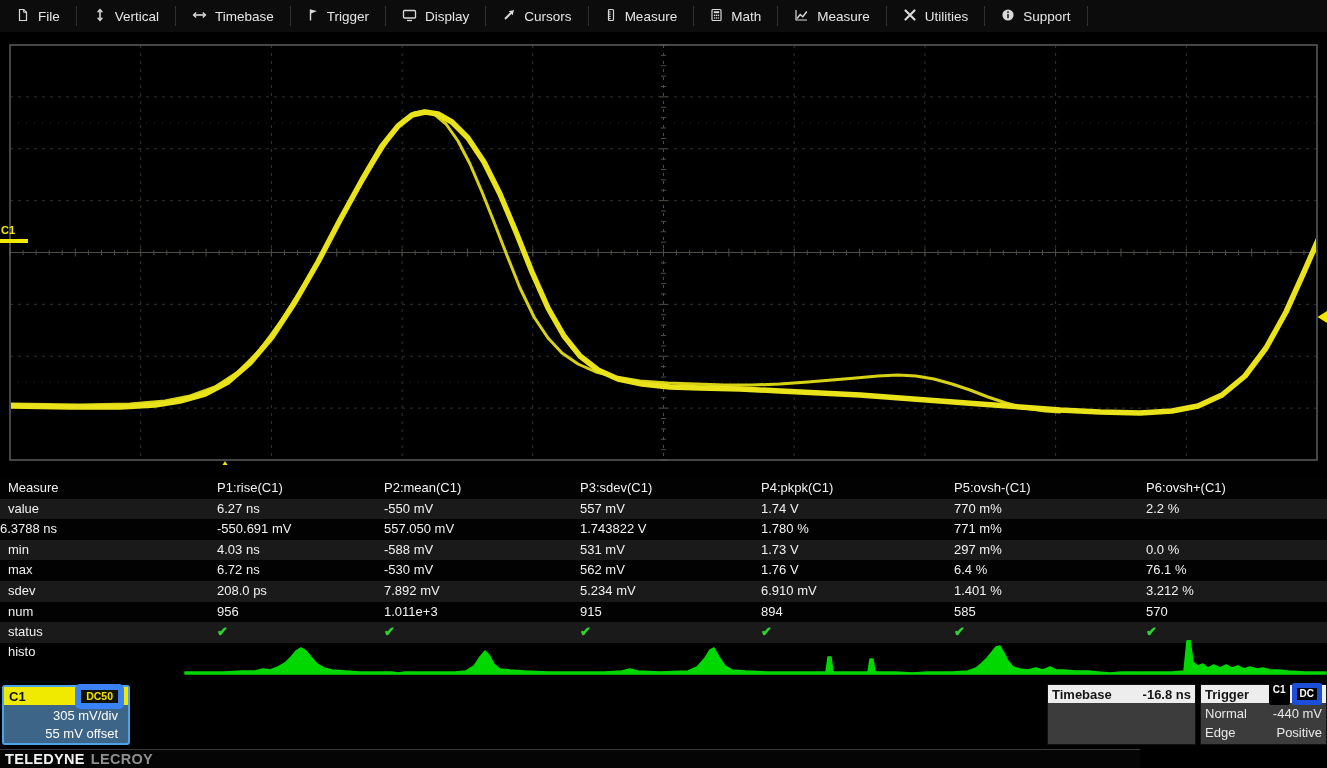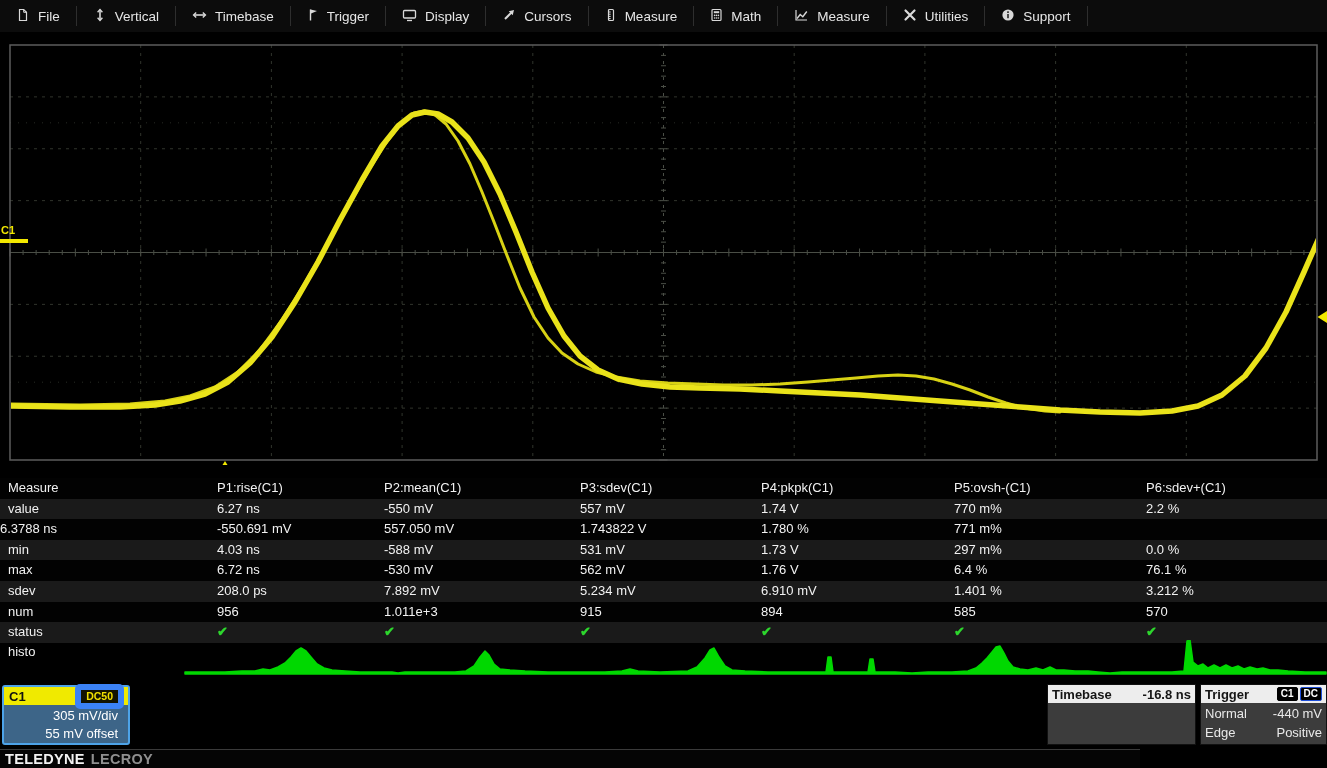--- a/index.html
+++ b/index.html
@@ -46,21 +46,21 @@
            display:flex;align-items:center;justify-content:space-between;padding:0 4px;
            font-size:13px;}
   .gb-body{padding:1px 4px 0 4px;color:#e9e9e9;line-height:19px;font-size:13px;}
   .gb-line{display:flex;justify-content:space-between;}
   .gb-line.right{justify-content:flex-end;}
   #timebase-box{left:1047px;top:684px;width:149px;height:61px;}
   #trigger-box{left:1200px;top:684px;width:127px;height:61px;}
   .trig-badges{display:flex;gap:2px;}
   .trig-badge{background:#000;color:#fff;font-size:10px;font-weight:bold;
               padding:0 3px;line-height:12px;border-radius:2px;border:1px solid #000;}
-  .trig-badge.outlined{border:1px solid #1d4ed8;}
+  .trig-badge.outlined{border:5px solid #1d4ed8;}
 
   
   #footer{position:absolute;left:0;top:749px;width:1140px;height:19px;background:#050505;
           border-top:1px solid #3a3a3a;display:flex;align-items:center;padding-left:5px;
           box-sizing:border-box;}
   #brand-primary{font-weight:bold;font-size:14.5px;color:#f2f2f2;letter-spacing:.3px;}
   #brand-secondary{font-weight:bold;font-size:14.5px;color:#8f8f8f;margin-left:6px;letter-spacing:.3px;}
 </style>
 </head>
 <body>
@@ -339,21 +339,21 @@
   </svg>
 
 <div id="measure-table">
     <div class="m-row">
       <div class="rlabel">Measure</div>
       <div class="m-cell m-head">P1:rise(C1)</div>
       <div class="m-cell m-head">P2:mean(C1)</div>
       <div class="m-cell m-head">P3:sdev(C1)</div>
       <div class="m-cell m-head">P4:pkpk(C1)</div>
       <div class="m-cell m-head">P5:ovsh-(C1)</div>
-      <div class="m-cell m-head">P6:sdev+(C1)</div>
+      <div class="m-cell m-head">P6:ovsh+(C1)</div>
     </div>
     <div class="m-row stripe">
       <div class="rlabel">value</div>
       <div class="m-cell">6.27 ns</div>
       <div class="m-cell">-550 mV</div>
       <div class="m-cell">557 mV</div>
       <div class="m-cell">1.74 V</div>
       <div class="m-cell">770 m%</div>
       <div class="m-cell">2.2 %</div>
     </div>

